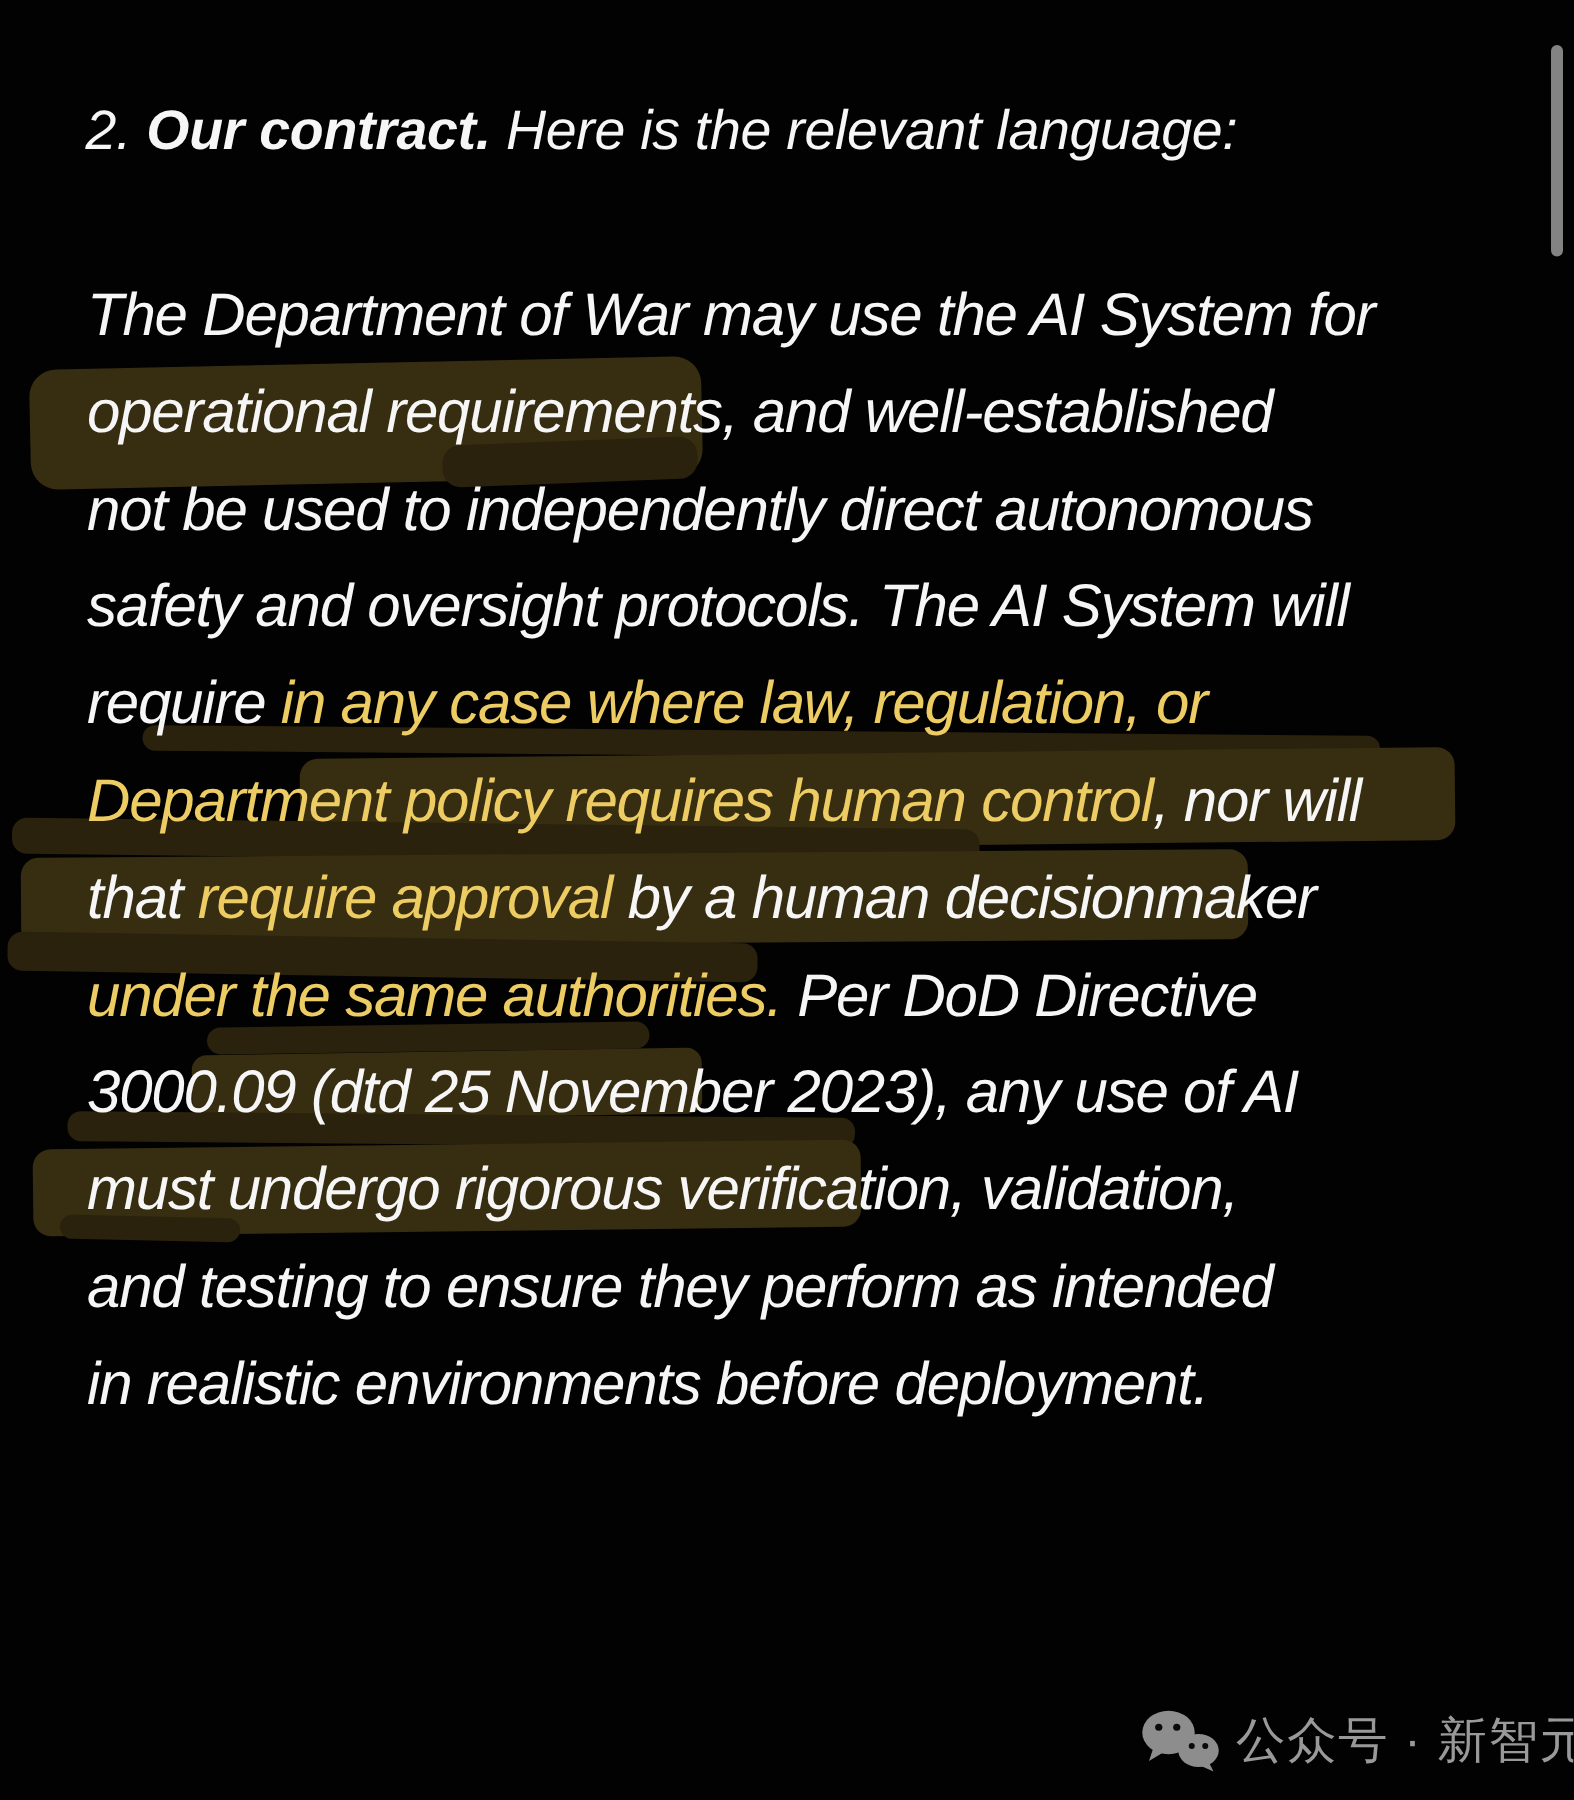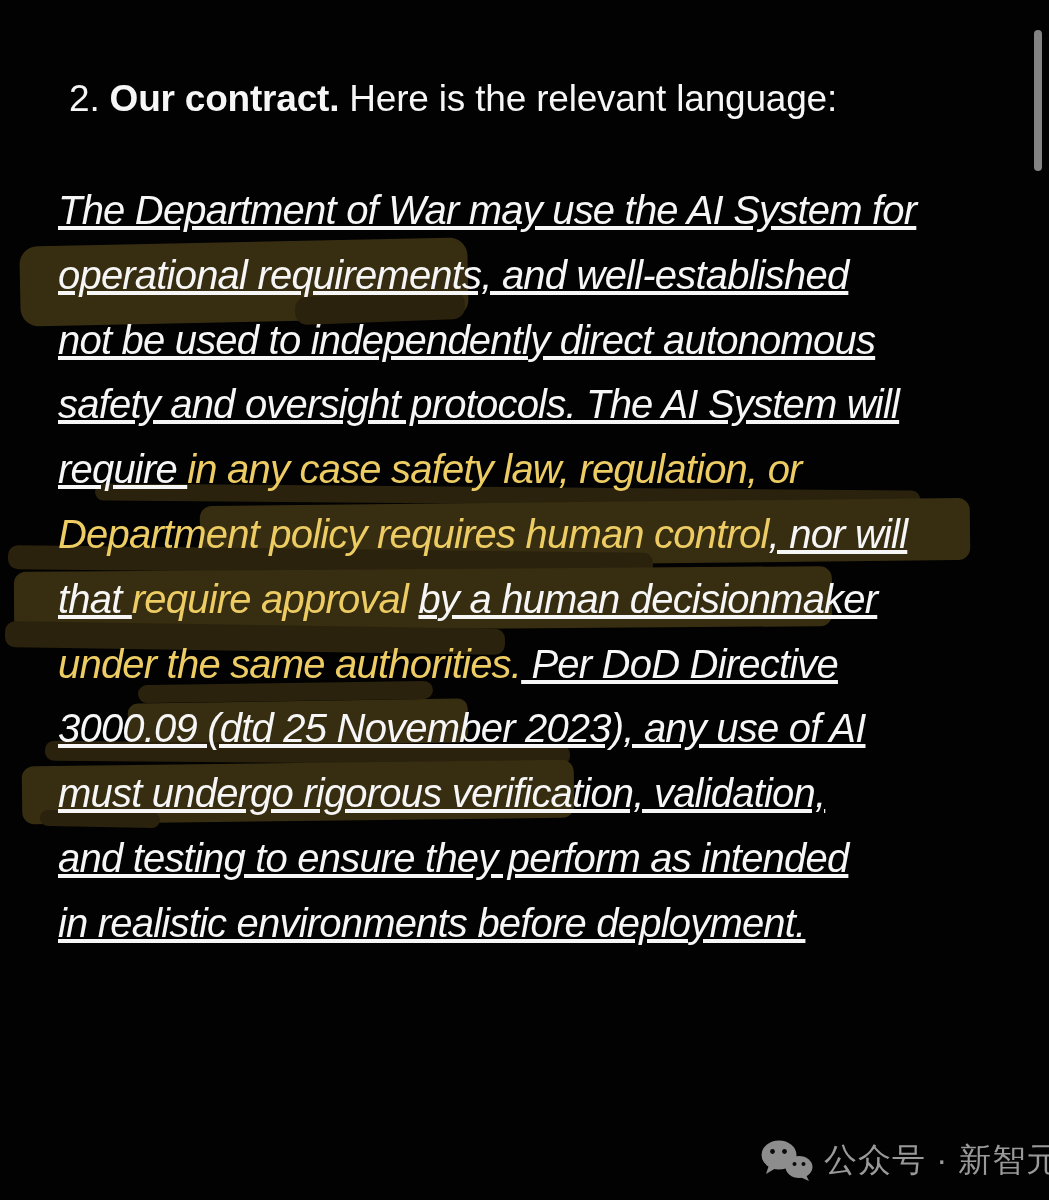--- a/index.html
+++ b/index.html
@@ -6,33 +6,33 @@
   #root{
     position:relative;width:1049px;height:1200px;overflow:hidden;
     background:#020202;
     font-family:"Liberation Sans","DejaVu Sans",sans-serif;
   }
   
   #annotations{position:absolute;inset:0;z-index:1;}
   .stroke{position:absolute;}
   
   #heading{
-    position:absolute;left:57px;top:64px;z-index:2;margin:12px;
+    position:absolute;left:57px;top:64px;z-index:2;margin:0;
     font-size:37px;font-weight:400;line-height:46px;letter-spacing:-0.2px;
-    color:var(--white);white-space:nowrap;
+    color:var(--white);white-space:nowrap;font-style:italic;
   }
   #heading .b{font-weight:700;}
   
   #quote{
     position:absolute;left:58px;top:178px;z-index:2;
     font-size:40px;font-style:italic;line-height:64.8px;letter-spacing:-0.8px;
     color:var(--white);
   }
   .line{white-space:nowrap;}
-  .seg-white{color:var(--white);text-decoration:underline;}
+  .seg-white{color:var(--white);}
   .seg-yellow{color:var(--yellow);}
   
   #scrollbar-thumb{
     position:absolute;left:1034px;top:30px;width:8px;height:141px;z-index:3;
     background:var(--scrollbar);border-radius:4px;
   }
   
   #watermark{
     position:absolute;left:760px;top:1138px;z-index:3;
     display:flex;align-items:center;gap:10px;
@@ -62,21 +62,21 @@
       <div class="stroke" style="left: 40px; top: 811px; width: 120px; height: 16px; border-radius: 8px; transform: rotate(1.2deg); background: rgb(42, 34, 13);"></div>
     </div>
 
   <h2 id="heading"><span>2. </span><span class="b">Our contract.</span><span> Here is the relevant language:</span></h2>
 
   <div id="quote">
       <div class="line"><span class="seg-white">The Department of War may use the AI System for</span></div>
       <div class="line"><span class="seg-white">operational requirements, and well-established</span></div>
       <div class="line"><span class="seg-white">not be used to independently direct autonomous</span></div>
       <div class="line"><span class="seg-white">safety and oversight protocols. The AI System will</span></div>
-      <div class="line"><span class="seg-white">require </span><span class="seg-yellow">in any case safety law, regulation, or</span></div>
+      <div class="line"><span class="seg-white">require </span><span class="seg-yellow">in any case where law, regulation, or</span></div>
       <div class="line"><span class="seg-yellow">Department policy requires human control</span><span class="seg-white">, nor will</span></div>
       <div class="line"><span class="seg-white">that </span><span class="seg-yellow">require approval </span><span class="seg-white">by a human decisionmaker</span></div>
       <div class="line"><span class="seg-yellow">under the same authorities.</span><span class="seg-white"> Per DoD Directive</span></div>
       <div class="line"><span class="seg-white">3000.09 (dtd 25 November 2023), any use of AI</span></div>
       <div class="line"><span class="seg-white">must undergo rigorous verification, validation,</span></div>
       <div class="line"><span class="seg-white">and testing to ensure they perform as intended</span></div>
       <div class="line"><span class="seg-white">in realistic environments before deployment.</span></div>
     </div>
 
   <div id="scrollbar-thumb"></div>

